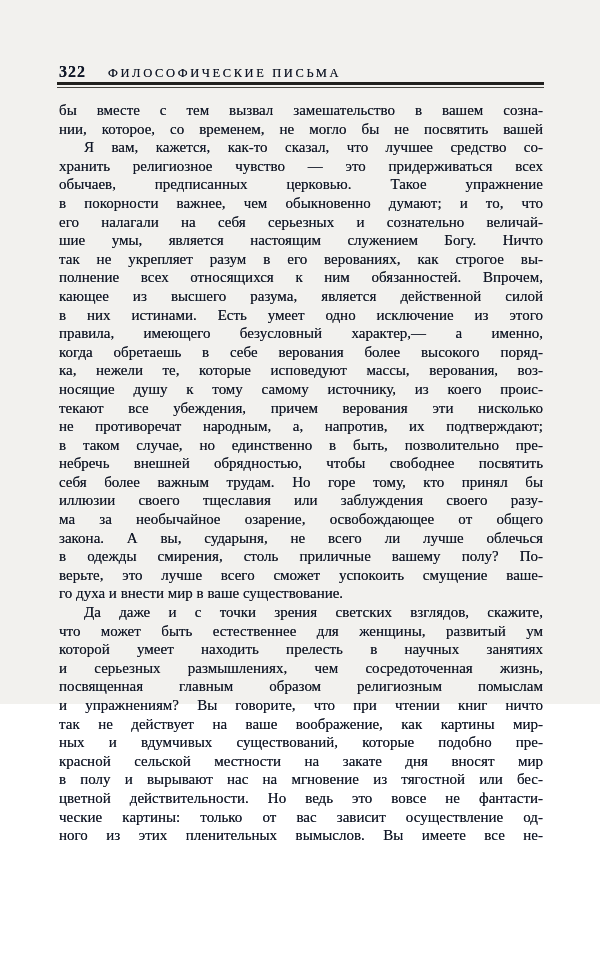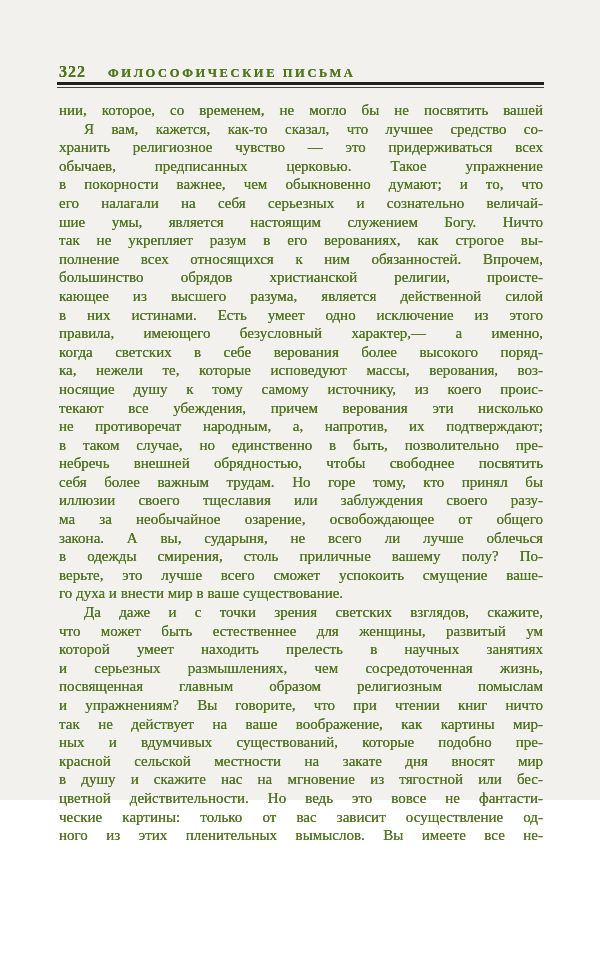--- a/index.html
+++ b/index.html
@@ -8,44 +8,44 @@
   }
   body {
     width: 600px;
     height: 962px;
     overflow: hidden;
     font-family: "Liberation Serif", "DejaVu Serif", serif;
   }
   .page {
     position: relative;
     width: 600px;
-    height: 800px;
+    height: 704px;
     background: #f2f1ee;
-    color: #4d7c0f;
+    color: #0f172a;
   }
   .header {
     position: absolute;
     left: 59px;
     right: 57px;
     top: 63px;
     height: 18px;
     display: flex;
     align-items: baseline;
     white-space: nowrap;
   }
   .pagenum {
     font-size: 16px;
     font-weight: 700;
     letter-spacing: 1px;
     text-shadow: 0 0 0.5px rgba(29,28,26,0.8);
   }
   .runtitle {
     margin-left: 22px;
     font-size: 12.5px;
-    font-weight: 700;
+    font-weight: 400;
     letter-spacing: 2.6px;
     text-shadow: 0 0 0.4px rgba(29,28,26,0.7);
   }
   .rule {
     position: absolute;
     left: 57px;
     right: 56px;
     top: 82px;
     height: 2px;
     border-top: 3px solid #21201e;
@@ -77,34 +77,34 @@
 </head>
 <body>
 
 <div class="page">
   <div class="header">
     <span class="pagenum">322</span>
     <span class="runtitle">ФИЛОСОФИЧЕСКИЕ ПИСЬМА</span>
   </div>
   <div class="rule"></div>
   <div class="text-block" id="text-block">
+      <div class="line">бы вместе с тем вызвал замешательство в вашем созна-</div>
       <div class="line">нии, которое, со временем, не могло бы не посвятить вашей</div>
       <div class="line indent">Я вам, кажется, как-то сказал, что лучшее средство со-</div>
       <div class="line">хранить религиозное чувство — это придерживаться всех</div>
       <div class="line">обычаев, предписанных церковью. Такое упражнение</div>
       <div class="line">в покорности важнее, чем обыкновенно думают; и то, что</div>
       <div class="line">его налагали на себя серьезных и сознательно величай-</div>
       <div class="line">шие умы, является настоящим служением Богу. Ничто</div>
       <div class="line">так не укрепляет разум в его верованиях, как строгое вы-</div>
       <div class="line">полнение всех относящихся к ним обязанностей. Впрочем,</div>
-      <div class="line">большинство обрядов христианской религии, происте-</div>
       <div class="line">кающее из высшего разума, является действенной силой</div>
       <div class="line">в них истинами. Есть умеет одно исключение из этого</div>
       <div class="line">правила, имеющего безусловный характер,— а именно,</div>
-      <div class="line">когда светских в себе верования более высокого поряд-</div>
+      <div class="line">когда обретаешь в себе верования более высокого поряд-</div>
       <div class="line">ка, нежели те, которые исповедуют массы, верования, воз-</div>
       <div class="line">носящие душу к тому самому источнику, из коего проис-</div>
       <div class="line">текают все убеждения, причем верования эти нисколько</div>
       <div class="line">не противоречат народным, а, напротив, их подтверждают;</div>
       <div class="line">в таком случае, но единственно в быть, позволительно пре-</div>
       <div class="line">небречь внешней обрядностью, чтобы свободнее посвятить</div>
       <div class="line">себя более важным трудам. Но горе тому, кто принял бы</div>
       <div class="line">иллюзии своего тщеславия или заблуждения своего разу-</div>
       <div class="line">ма за необычайное озарение, освобождающее от общего</div>
       <div class="line">закона. А вы, сударыня, не всего ли лучше облечься</div>
@@ -113,18 +113,18 @@
       <div class="line endline">го духа и внести мир в ваше существование.</div>
       <div class="line indent">Да даже и с точки зрения светских взглядов, скажите,</div>
       <div class="line">что может быть естественнее для женщины, развитый ум</div>
       <div class="line">которой умеет находить прелесть в научных занятиях</div>
       <div class="line">и серьезных размышлениях, чем сосредоточенная жизнь,</div>
       <div class="line">посвященная главным образом религиозным помыслам</div>
       <div class="line">и упражнениям? Вы говорите, что при чтении книг ничто</div>
       <div class="line">так не действует на ваше воображение, как картины мир-</div>
       <div class="line">ных и вдумчивых существований, которые подобно пре-</div>
       <div class="line">красной сельской местности на закате дня вносят мир</div>
-      <div class="line">в душу и скажите нас на мгновение из тягостной или бес-</div>
+      <div class="line">в полу и вырывают нас на мгновение из тягостной или бес-</div>
       <div class="line">цветной действительности. Но ведь это вовсе не фантасти-</div>
       <div class="line">ческие картины: только от вас зависит осуществление од-</div>
       <div class="line">ного из этих пленительных вымыслов. Вы имеете все не-</div>
     </div>
 </div>
 
 </body></html>

